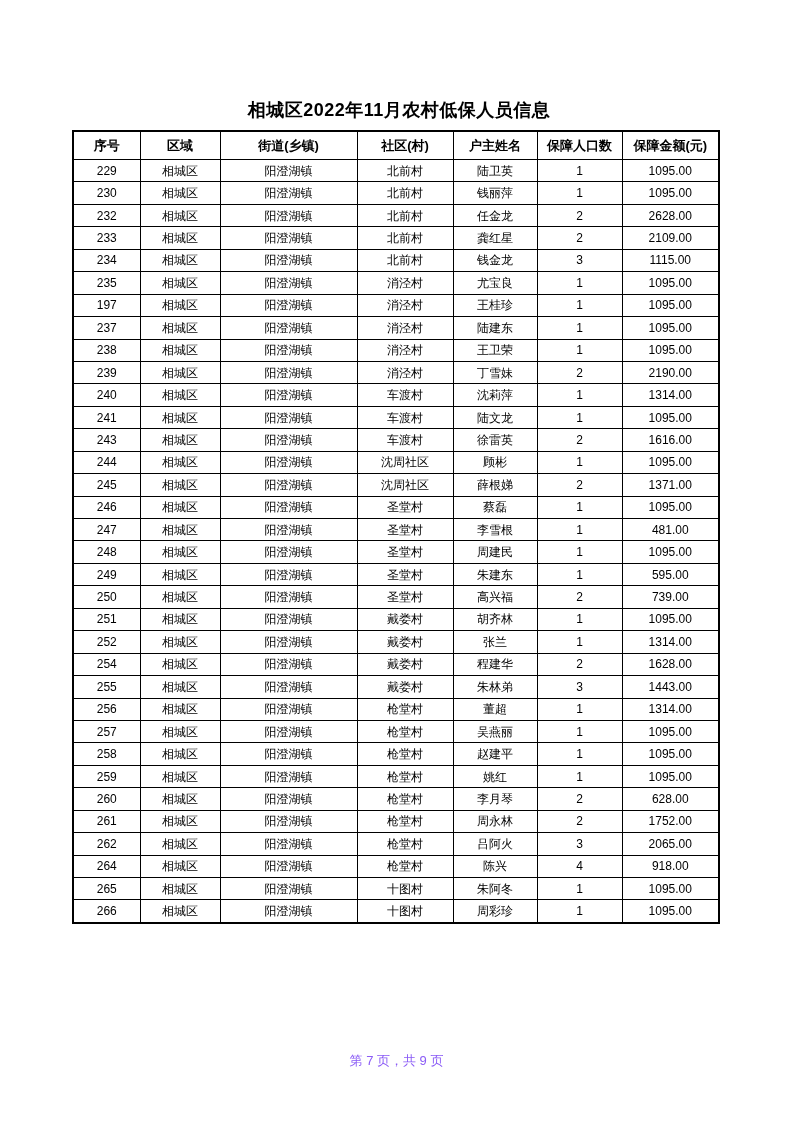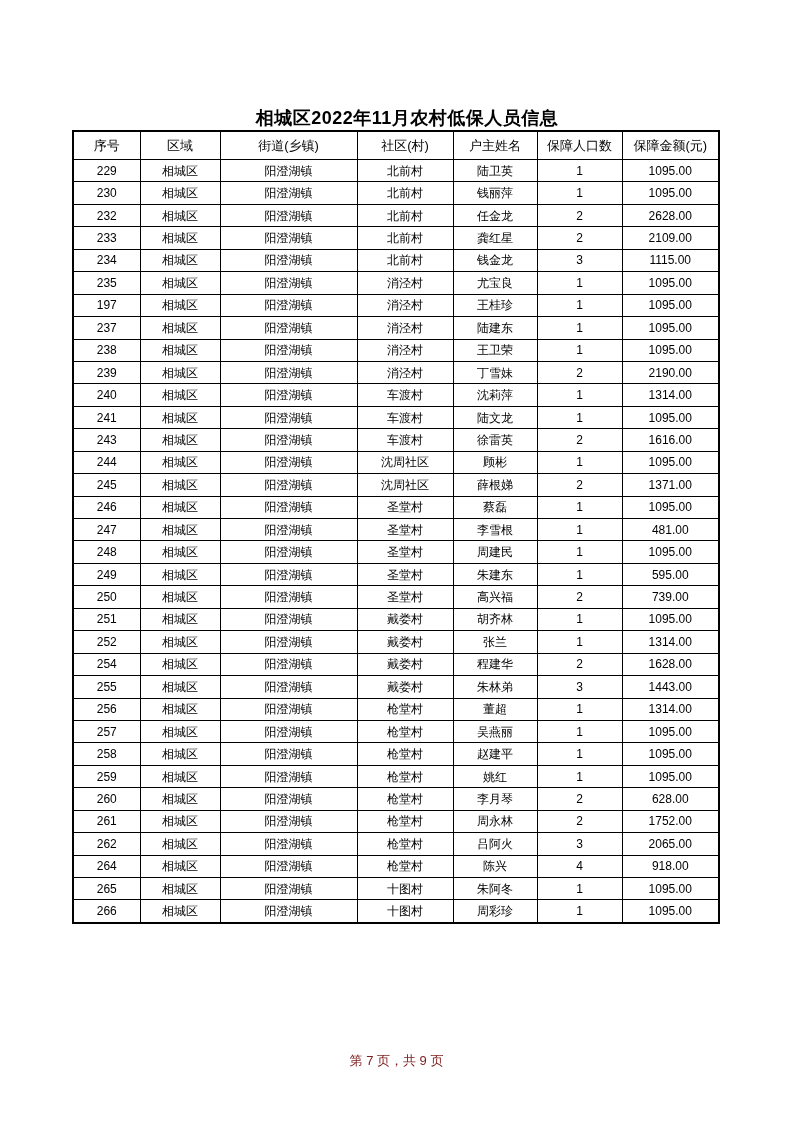--- a/index.html
+++ b/index.html
@@ -14,21 +14,21 @@
     background: #ffffff;
     color: #000000;
     font-family: "Liberation Sans", sans-serif;
     overflow: hidden;
   }
   .doc-title {
     position: absolute;
     top: 94px;
     left: 72px;
     width: 646px;
-    margin: 12px;
+    margin: 4px;
     text-align: center;
     font-size: 18px;
     font-weight: bold;
     letter-spacing: 0.5px;
     white-space: nowrap;
   }
   table.datatable {
     position: absolute;
     left: 72px;
     top: 130px;
@@ -43,35 +43,35 @@
     text-align: center;
     vertical-align: middle;
     padding: 0;
     overflow: hidden;
     white-space: nowrap;
     line-height: 1;
   }
   table.datatable th {
     height: 27px;
     font-size: 13px;
-    font-weight: normal;
+    font-weight: bold;
   }
   table.datatable td {
     height: 21.45px;
     font-size: 12px;
     font-weight: normal;
   }
   .page-footer {
     position: absolute;
     top: 1052px;
     left: 0;
     width: 100%;
     text-align: center;
     font-size: 13px;
-    color: #7f1d1d;
+    color: #8b5cf6;
   }
 </style>
 </head>
 <body>
 
 <div class="page">
 
   <h1 class="doc-title">相城区2022年11月农村低保人员信息</h1>
 
   <table class="datatable">

